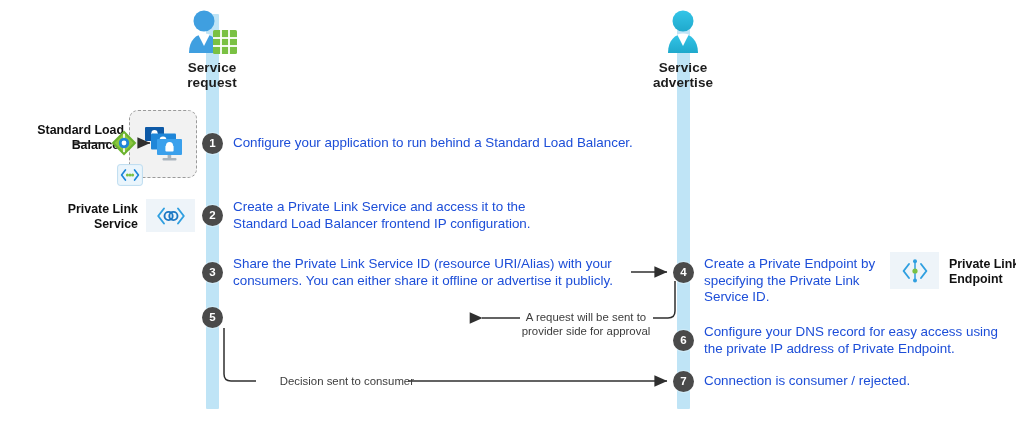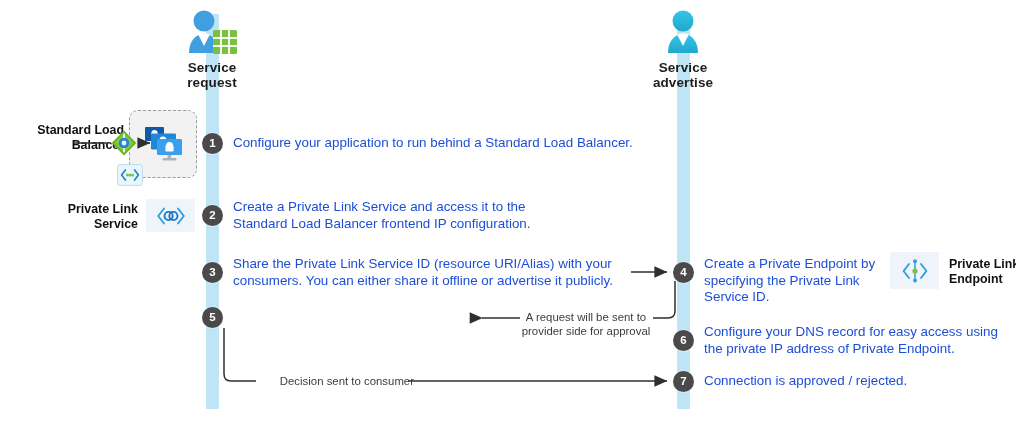--- a/index.html
+++ b/index.html
@@ -250,20 +250,20 @@
 
   <div class="step-circle" style="left:661px;top:330px;">
     <span>6</span>
   </div>
   <div class="step-text" style="left:692px;top:324px;width:330px;">Configure your DNS record for easy access using
 the private IP address of Private Endpoint.</div>
 
   <div class="step-circle" style="left:661px;top:371px;">
     <span>7</span>
   </div>
-  <div class="step-text" style="left:692px;top:373px;width:300px;">Connection is approved / rejected.</div>
+  <div class="step-text" style="left:692px;top:373px;width:300px;">Connection is consumer / rejected.</div>
 
   <div class="conn-text" style="left:504px;top:310px;width:140px;">A request will be sent to
 provider side for approval</div>
 
   <div class="conn-text single" style="left:252px;top:374px;width:150px;text-align:right;">Decision sent to consumer</div>
 
 </div>
 
 </body></html>

